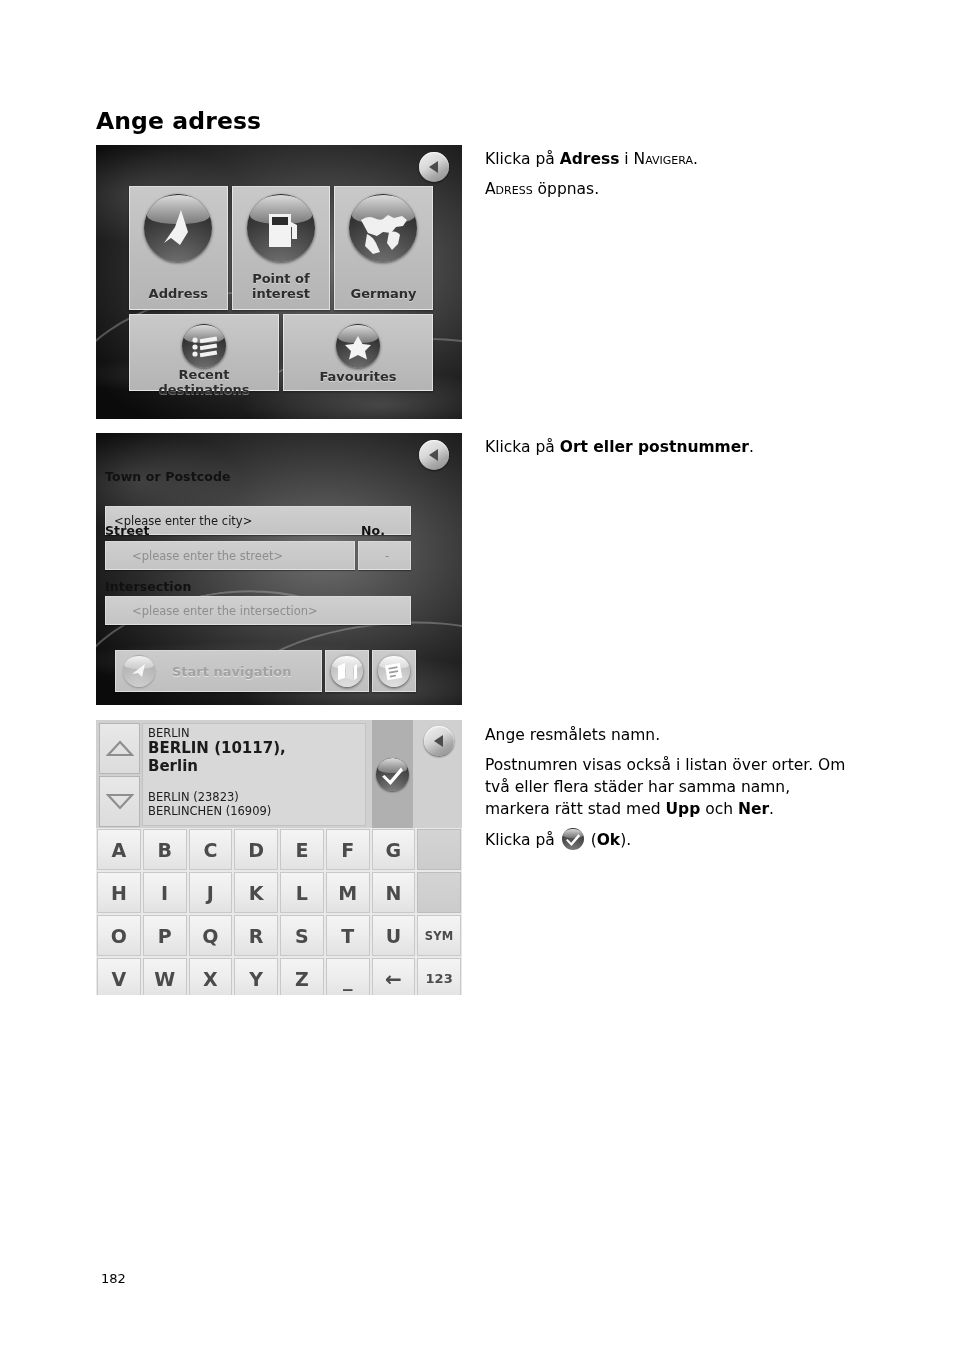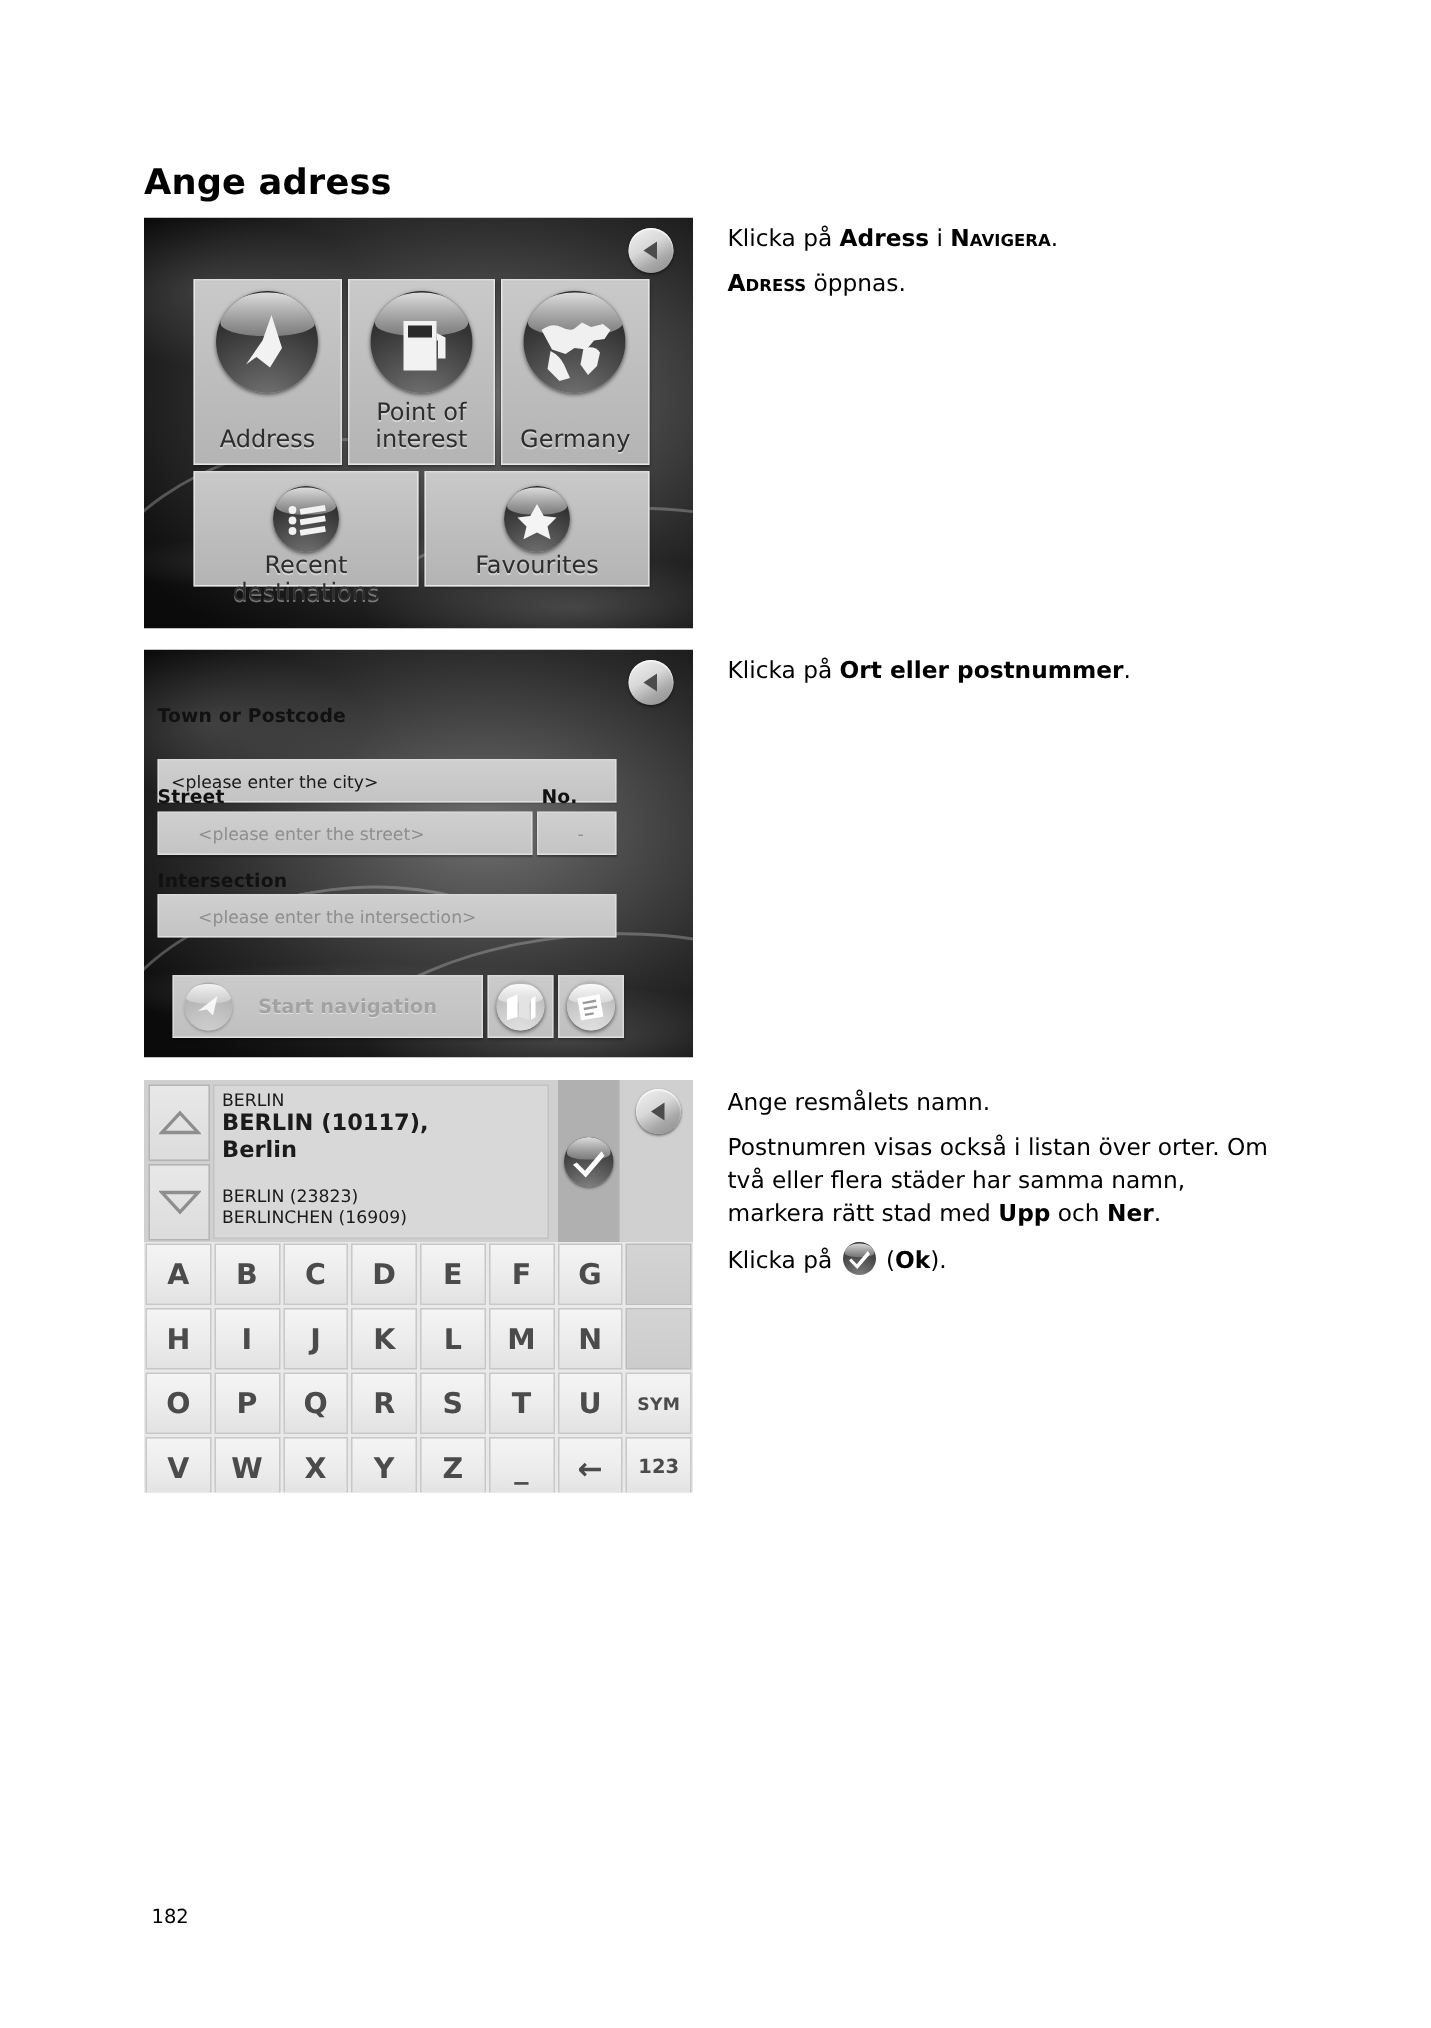--- a/index.html
+++ b/index.html
@@ -103,22 +103,22 @@
     flex-direction: column;
     align-items: center;
     justify-content: flex-start;
     padding-top: 7px;
     box-shadow: 0 1px 2px rgba(0,0,0,.45);
   }
   .menu-row.r1 .menu-tile { width: 98.6px; height: 124px; }
   .menu-row.r2 .menu-tile { width: 150px; height: 77px; padding-top: 5px; }
   .menu-row.r2 .menu-tile.wide { width: 150px; }
   .tile-label {
-    font-size: 16px;
-    font-weight: normal;
+    font-size: 13px;
+    font-weight: bold;
     color: #2d2d2d;
     text-align: center;
     line-height: 1.14;
     margin-top: auto;
     margin-bottom: 7px;
     padding: 0 2px;
     text-shadow: 0 1px 0 rgba(255,255,255,.4);
   }
   .menu-row.r2 .tile-label { margin-bottom: 5px; }
 
@@ -305,21 +305,21 @@
     left: 485px;
     width: 372px;
     color: #000;
     font-size: 15.5px;
     line-height: 1.42;
   }
   .note p { margin: 0 0 8px 0; }
   .note p:last-child { margin-bottom: 0; }
   .b { font-weight: bold; }
   .sc {
-    font-weight: bold;
+    font-weight: normal;
     font-variant: small-caps;
   }
   .inline-ok {
     display: inline-block;
     vertical-align: -5px;
     width: 22px; height: 22px;
     border-radius: 50%;
     background: radial-gradient(circle at 50% 115%, #8a8a8a 0%, #5e5e5e 40%, #3c3c3c 74%, #2c2c2c 100%);
     position: relative;
     overflow: hidden;

